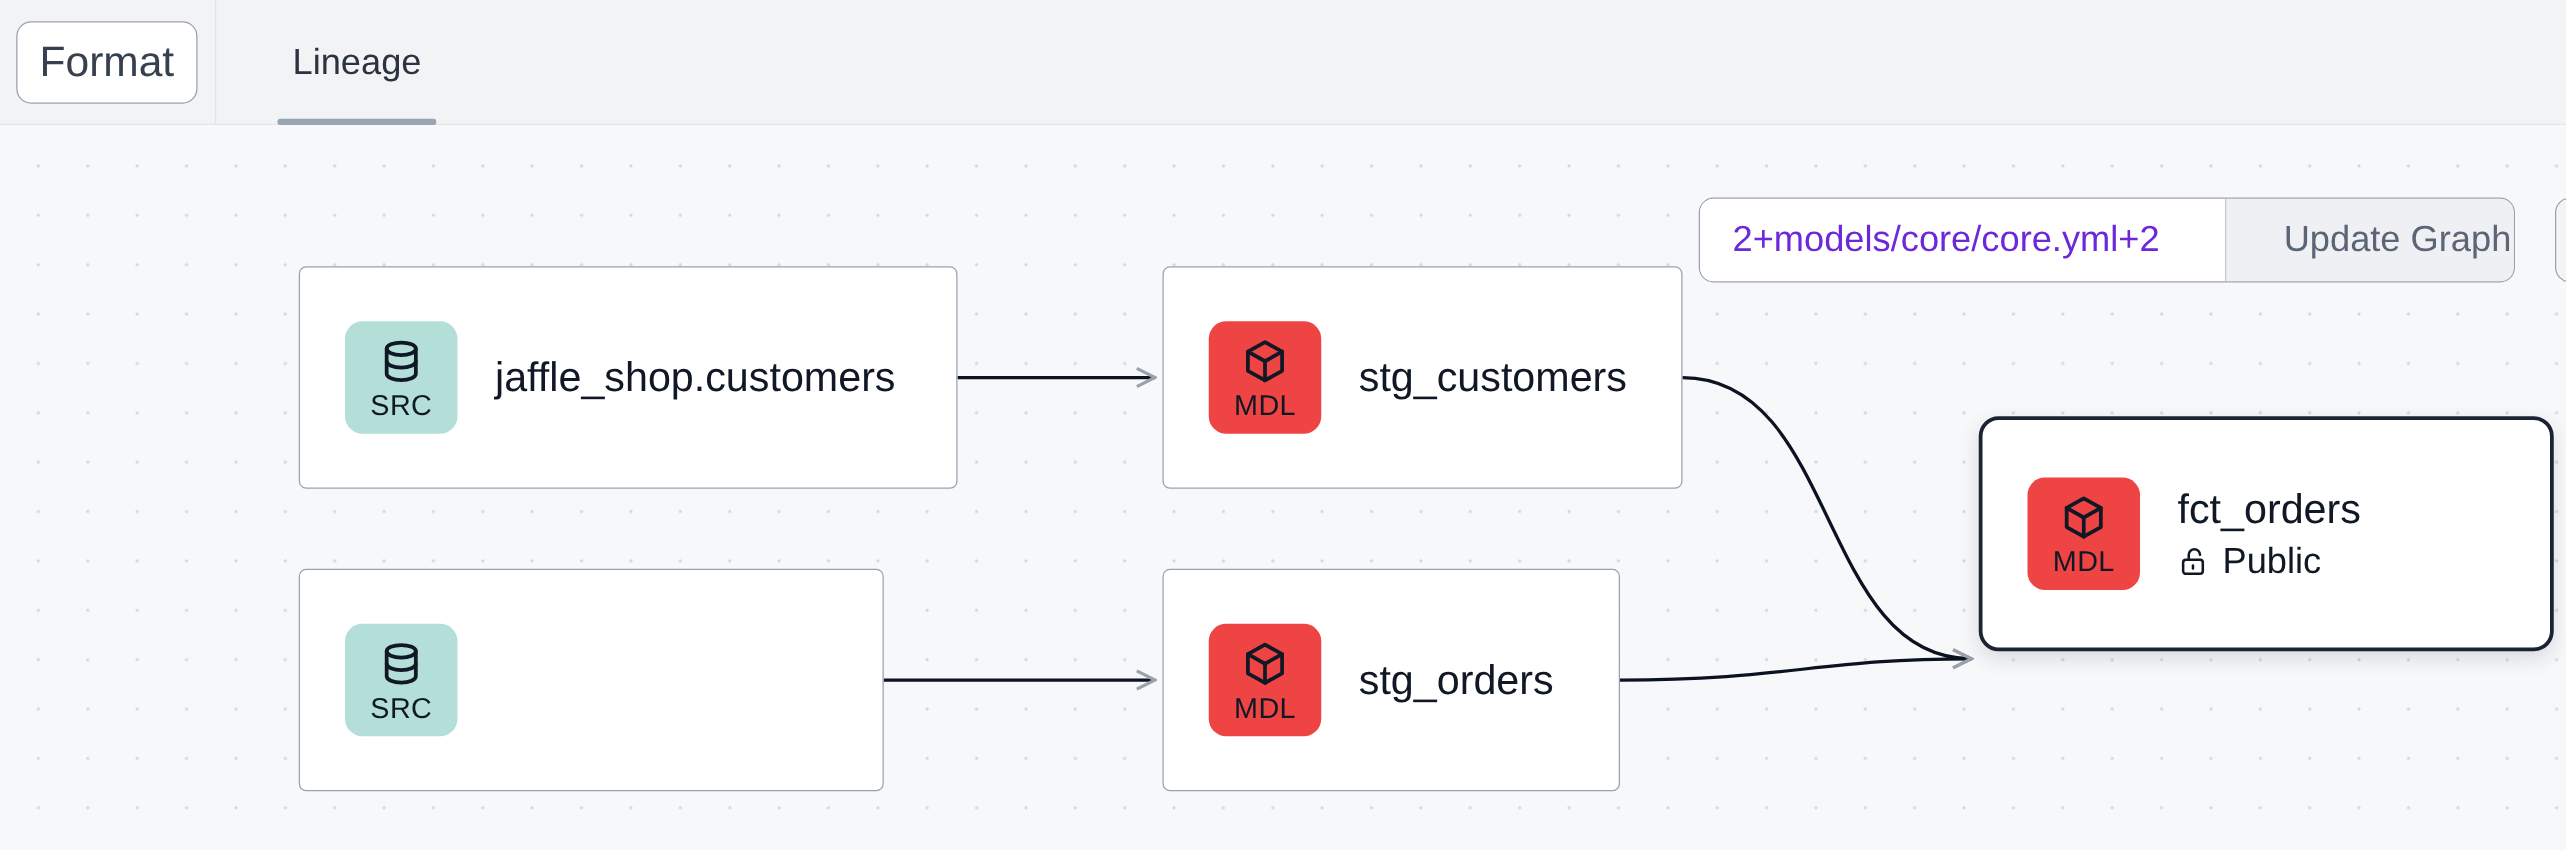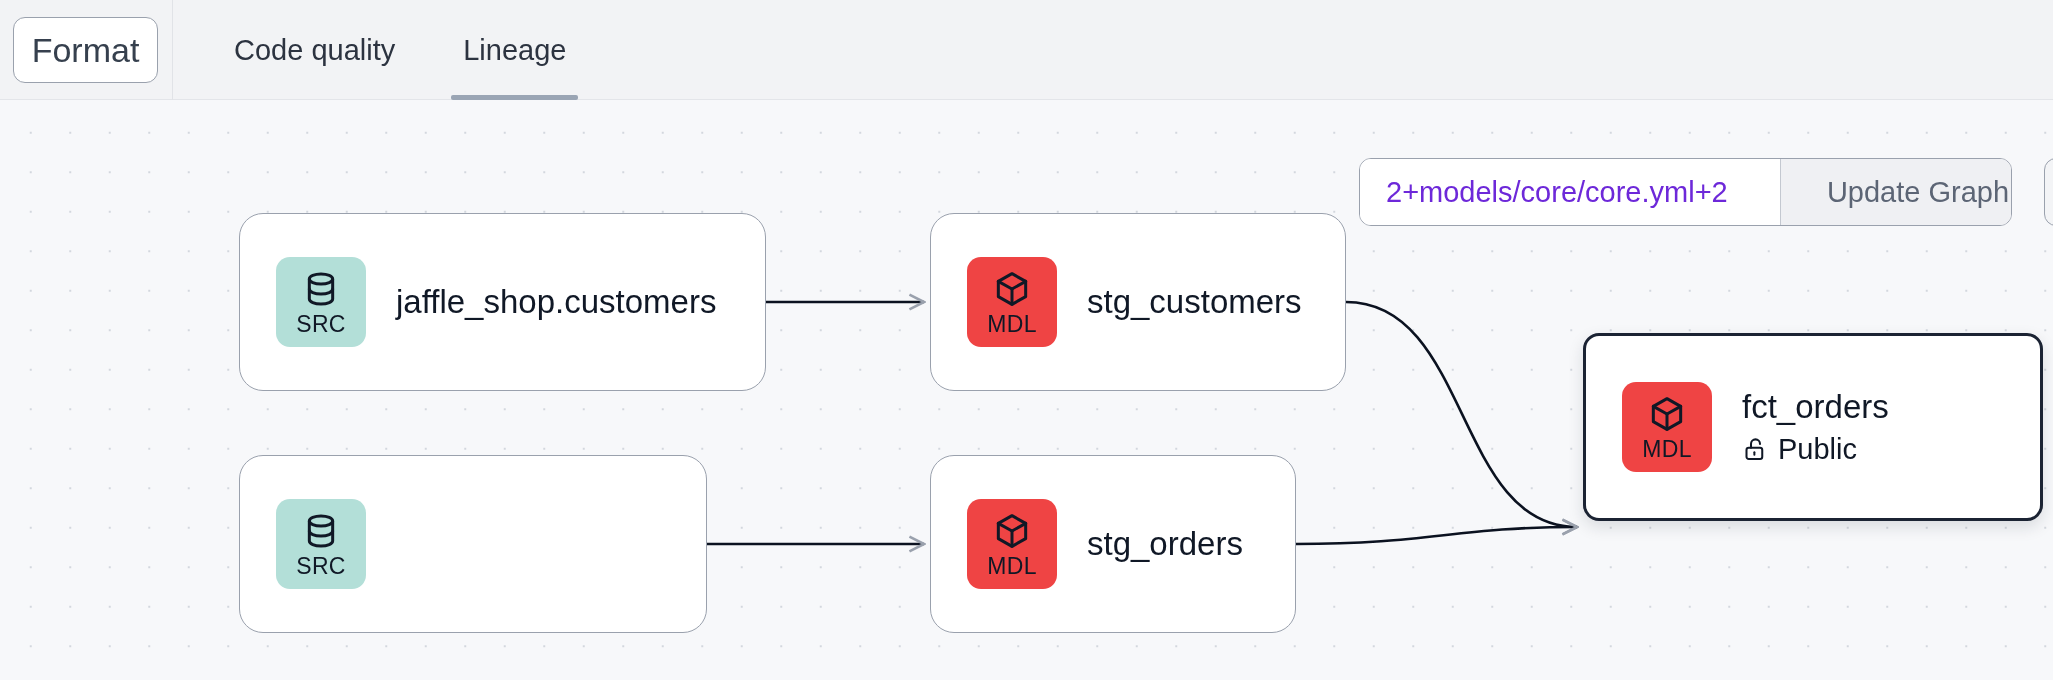--- a/index.html
+++ b/index.html
@@ -86,21 +86,21 @@
     left: 0; top: 0;
     width: 2053px; height: 580px;
     pointer-events: none;
   }
 
   
   .node {
     position: absolute;
     background: #ffffff;
     border: 1.5px solid #9aa1ad;
-    border-radius: 24px;
+    border-radius: 6px;
     display: flex;
     align-items: center;
     padding-left: 36px;
   }
   .node.selected {
     border: 3.5px solid #1b2333;
     border-radius: 16px;
     box-shadow: 0 6px 16px rgba(20,28,45,0.13);
   }
   .badge {
@@ -188,24 +188,20 @@
 </head>
 <body>
 
 <div id="topbar">
 
   <div id="format-button">Format</div>
 
   <div id="topbar-divider"></div>
 
   <div id="tabs">
-    <div class="tab">
-      <span>Code quality</span>
-      <span class="tab-underline"></span>
-    </div>
     <div class="tab active">
       <span>Lineage</span>
       <span class="tab-underline"></span>
     </div>
   </div>
 </div>
 
 <div id="canvas">
 
   <svg id="edges" viewBox="0 0 2053 580" width="2053" height="580">

